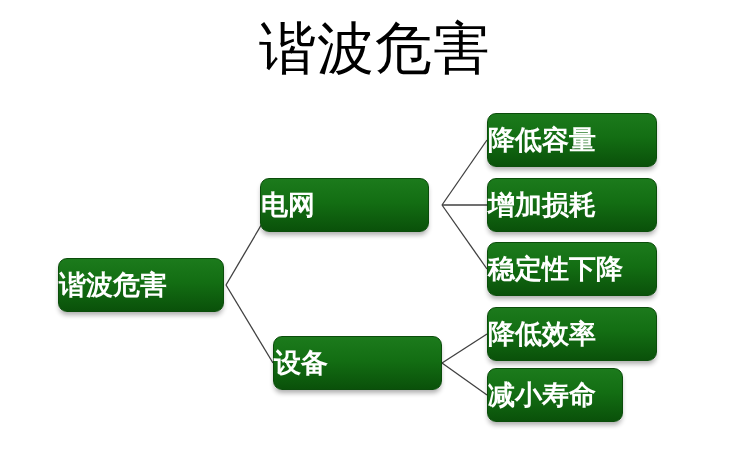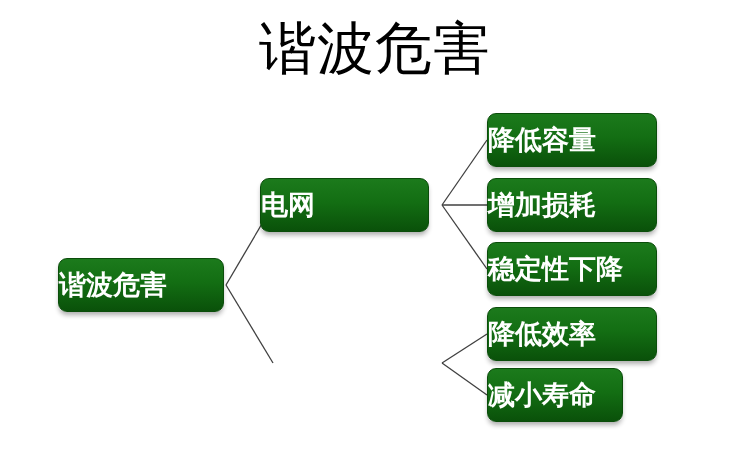--- a/index.html
+++ b/index.html
@@ -79,20 +79,23 @@
   </svg>
 
   <div class="node node-root">
     <span>谐波危害</span>
   </div>
 
   <div class="node node-b0">
     <span>电网</span>
   </div>
 
+  <div class="node node-b1">
+    <span>设备</span>
+  </div>
 
   <div class="node node-c00">
     <span>降低容量</span>
   </div>
 
   <div class="node node-c01">
     <span>增加损耗</span>
   </div>
 
   <div class="node node-c10">

